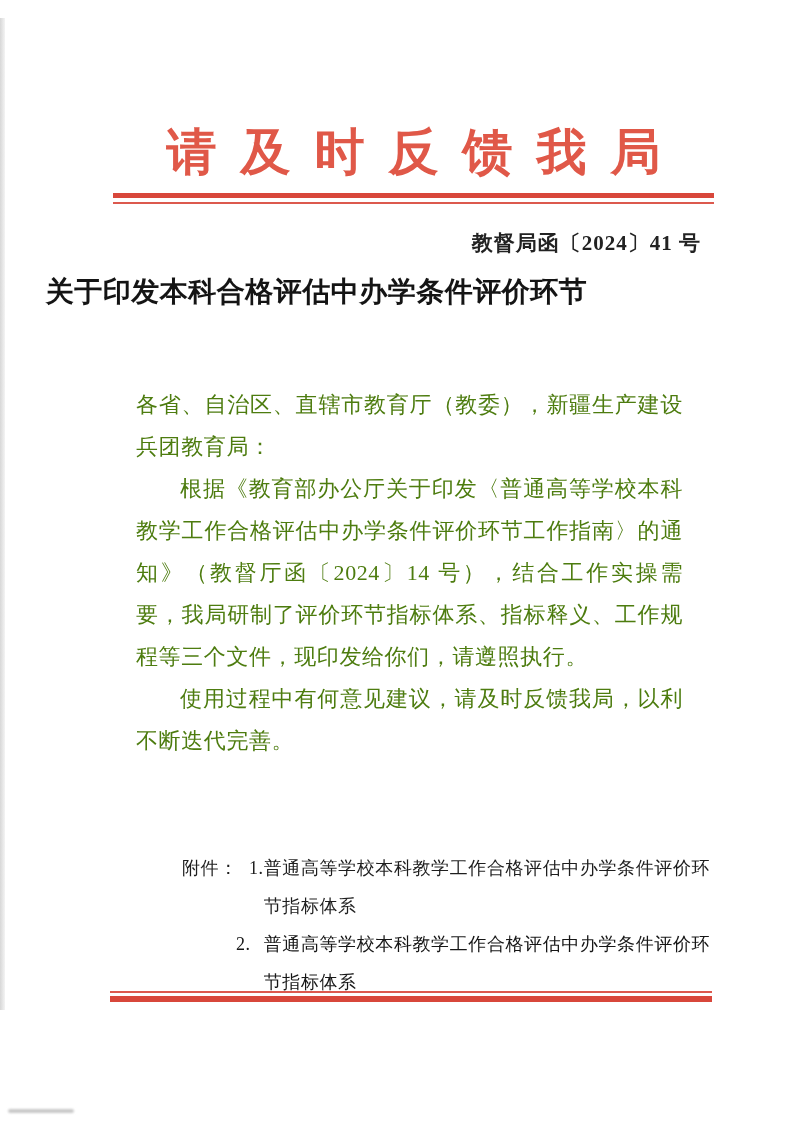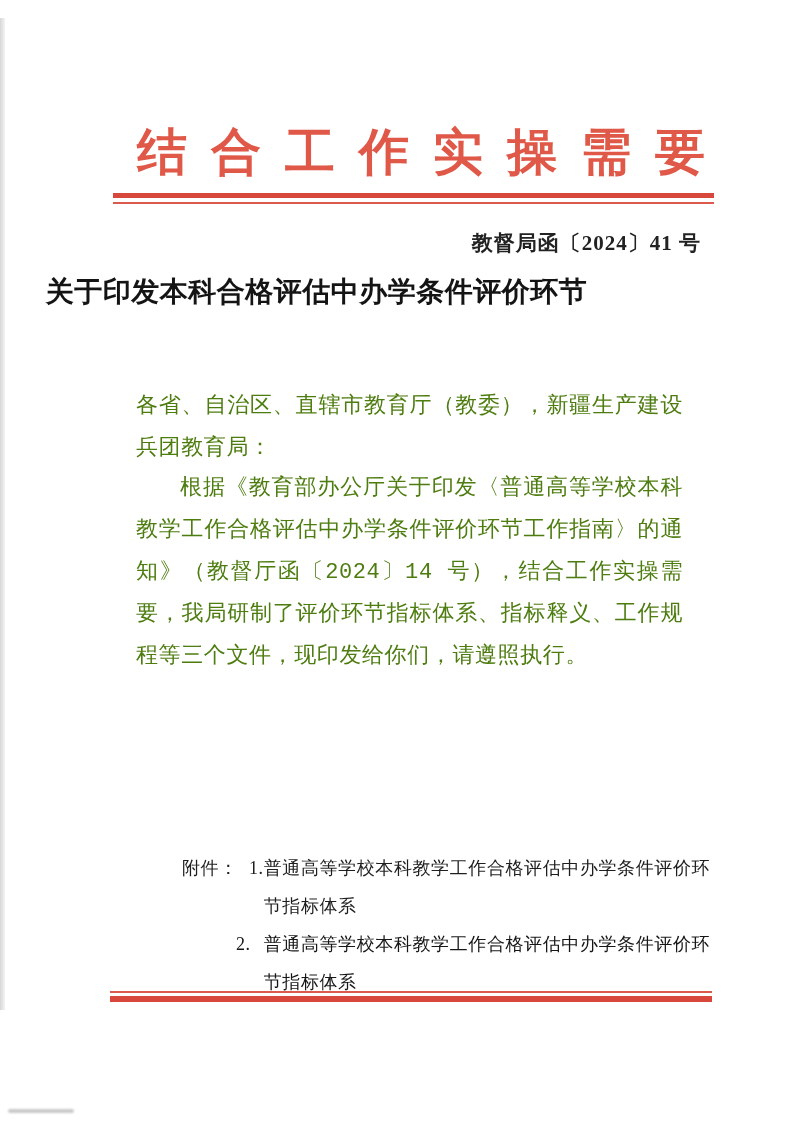--- a/index.html
+++ b/index.html
@@ -73,21 +73,21 @@
   .body-text {
     position: absolute;
     top: 384px; left: 136px; width: 547px;
     font-size: 22px;
     line-height: 42px;
     text-align: justify;
     letter-spacing: 0.6px;
     color: #4d7c0f;
   }
   .body-text p { margin: 0; }
-  .body-text p.indent { text-indent: 2em; font-family: Liberation Mono, monospace; }
+  .body-text p.indent { text-indent: 2em; }
 
   .attachments {
     position: absolute;
     top: 849px; left: 182px;
     display: flex;
     font-size: 18px;
     line-height: 38px;
     letter-spacing: 0.6px;
     color: #1e1e1e;
   }
@@ -103,36 +103,37 @@
   .rule-bottom .thin  { height: 2px; background: #d8473b; opacity: 0.9; }
   .rule-bottom .thick { height: 6px; background: #d8473b; margin-top: 3px; }
 </style>
 </head>
 <body>
 
 <div class="page">
 
   <div class="scan-strip"></div>
 
-  <div class="letterhead">结合工作实操需要</div>
+  <div class="letterhead">请及时反馈我局</div>
 
   <div class="rule-top">
     <div class="thick"></div>
     <div class="thin"></div>
   </div>
 
   <div class="doc-number">教督局函〔2024〕41 号</div>
 
   <div class="doc-title">
     <div>关于印发本科合格评估中办学条件评价环节</div>
   </div>
 
   <div class="body-text">
     <p>各省、自治区、直辖市教育厅（教委），新疆生产建设兵团教育局：</p>
     <p class="indent">根据《教育部办公厅关于印发〈普通高等学校本科教学工作合格评估中办学条件评价环节工作指南〉的通知》（教督厅函〔2024〕14 号），结合工作实操需要，我局研制了评价环节指标体系、指标释义、工作规程等三个文件，现印发给你们，请遵照执行。</p>
+    <p class="indent">使用过程中有何意见建议，请及时反馈我局，以利不断迭代完善。</p>
   </div>
 
   <div class="attachments">
     <div class="att-label">附件：</div>
     <div class="att-items">
       <div class="att-item">
         <span class="att-num">1.</span>
         <span class="att-text">普通高等学校本科教学工作合格评估中办学条件评价环节指标体系</span>
       </div>
       <div class="att-item second">

